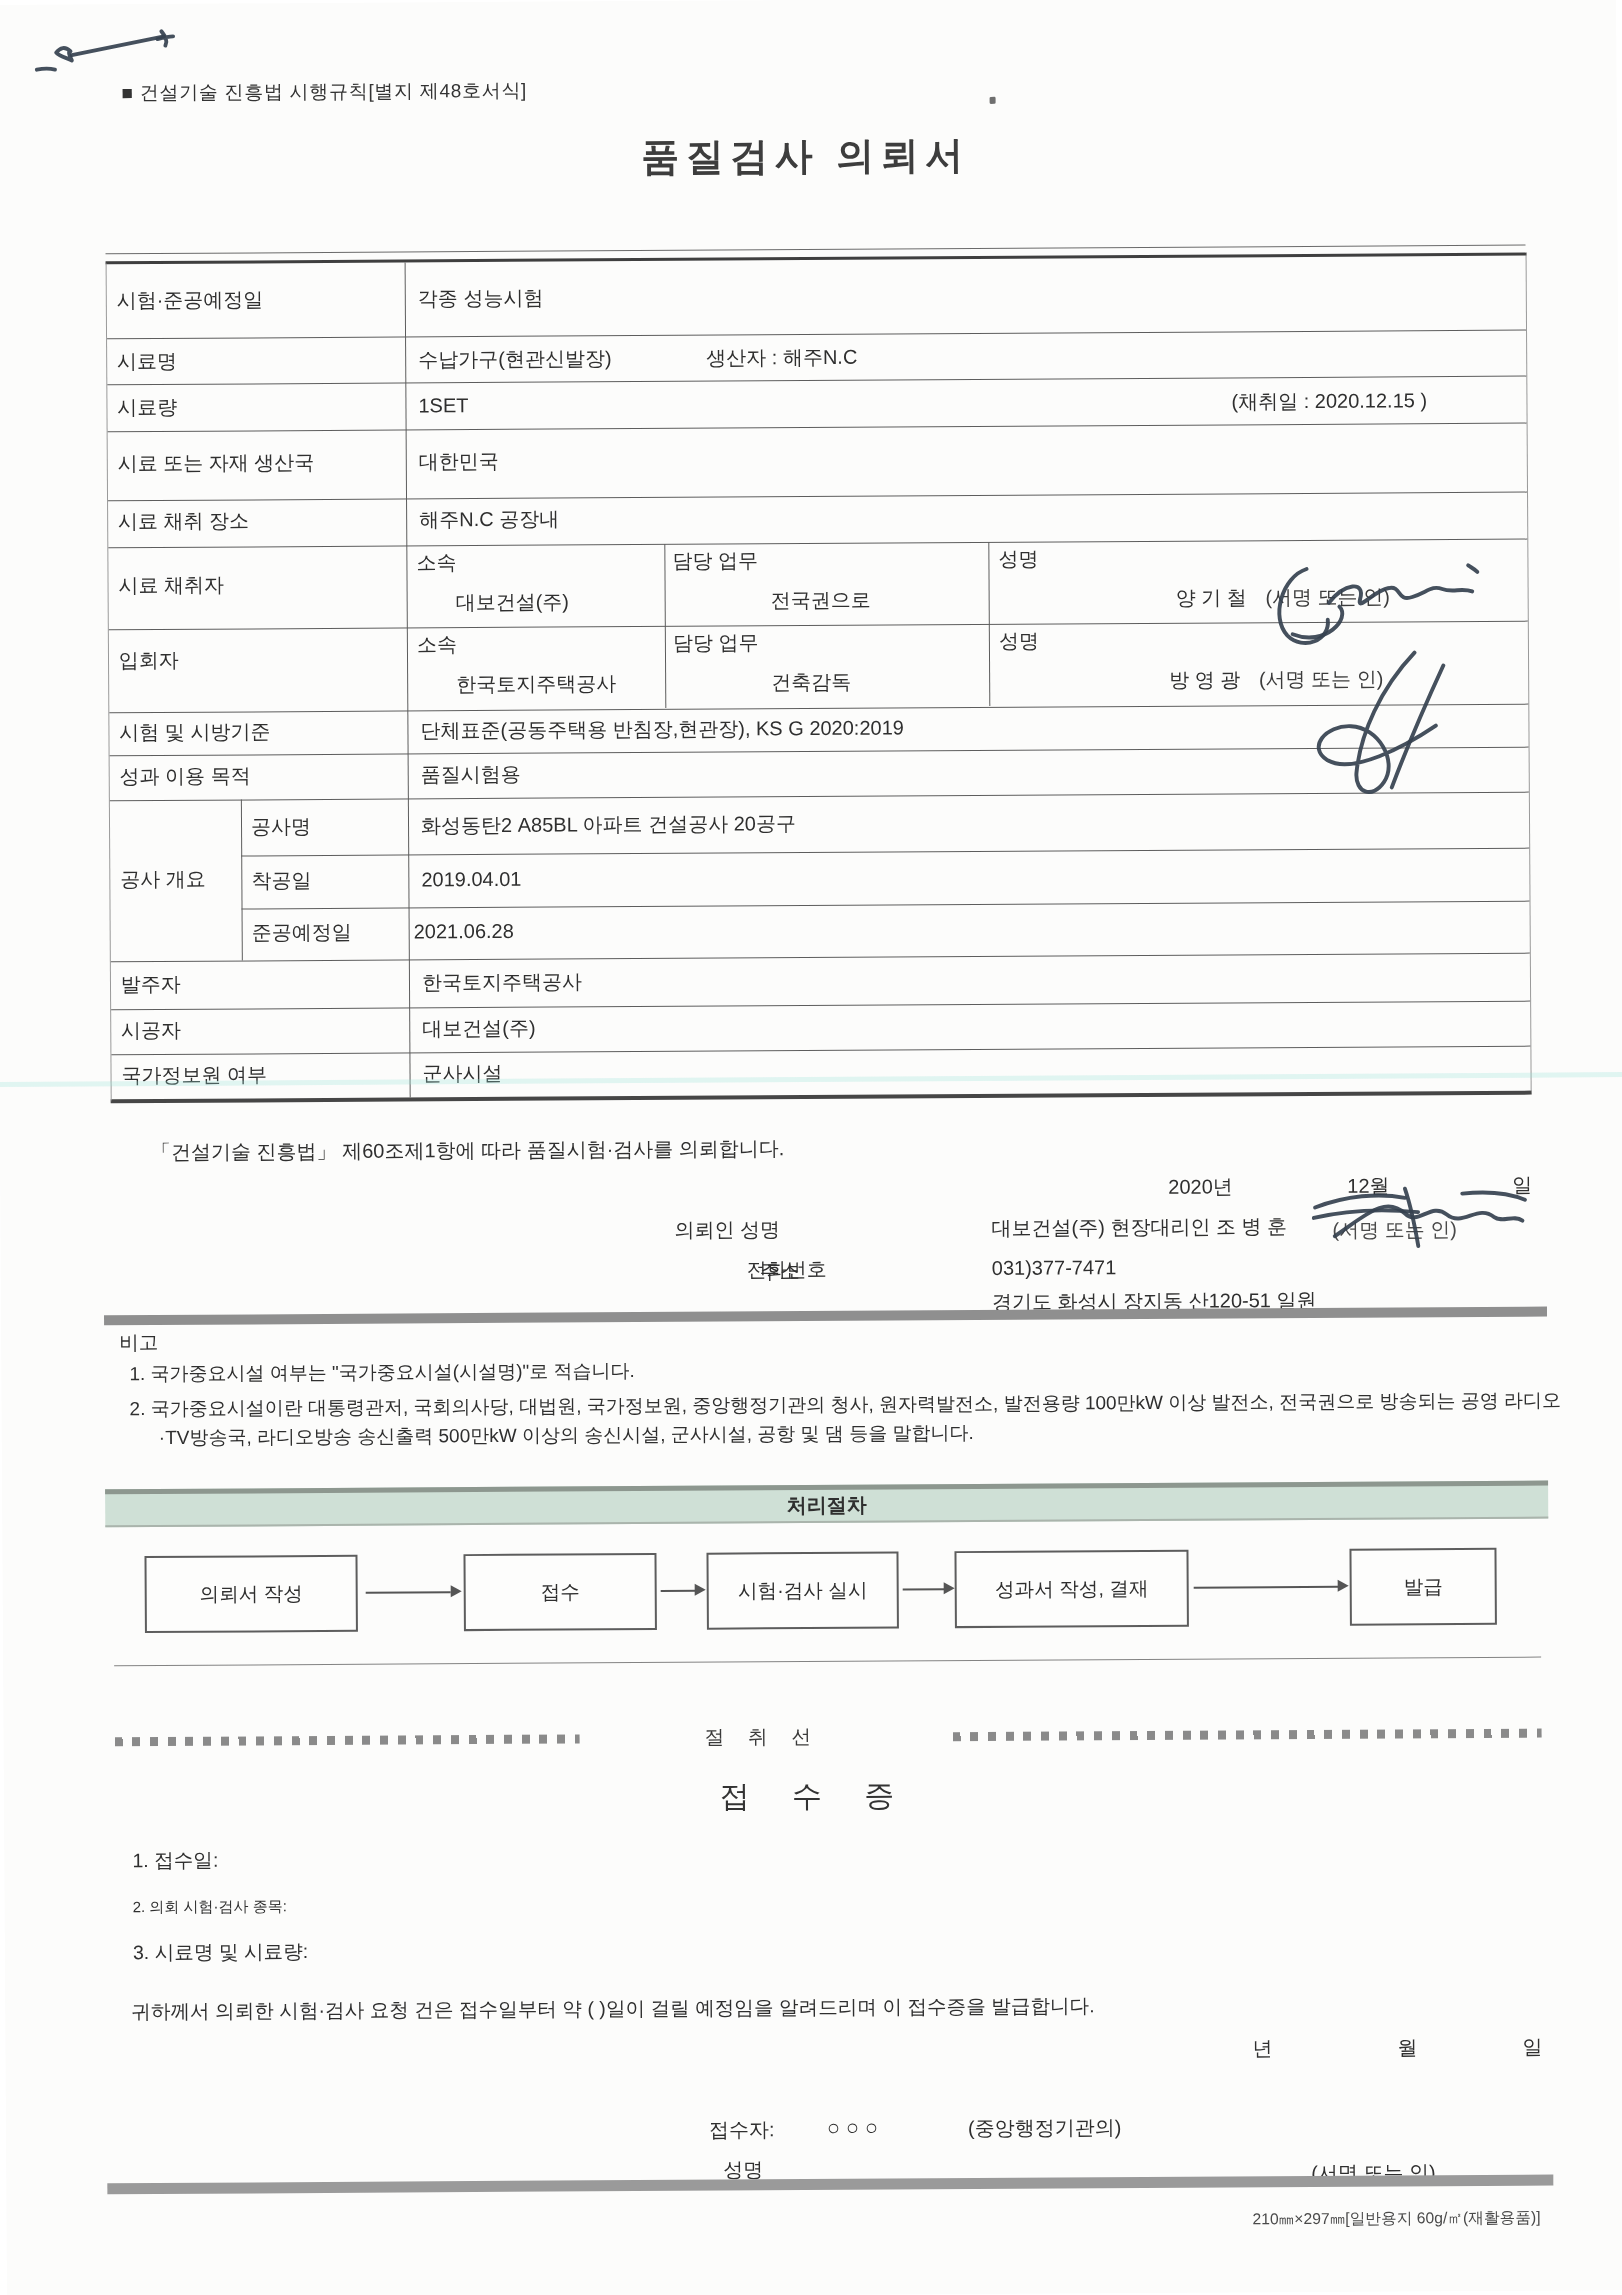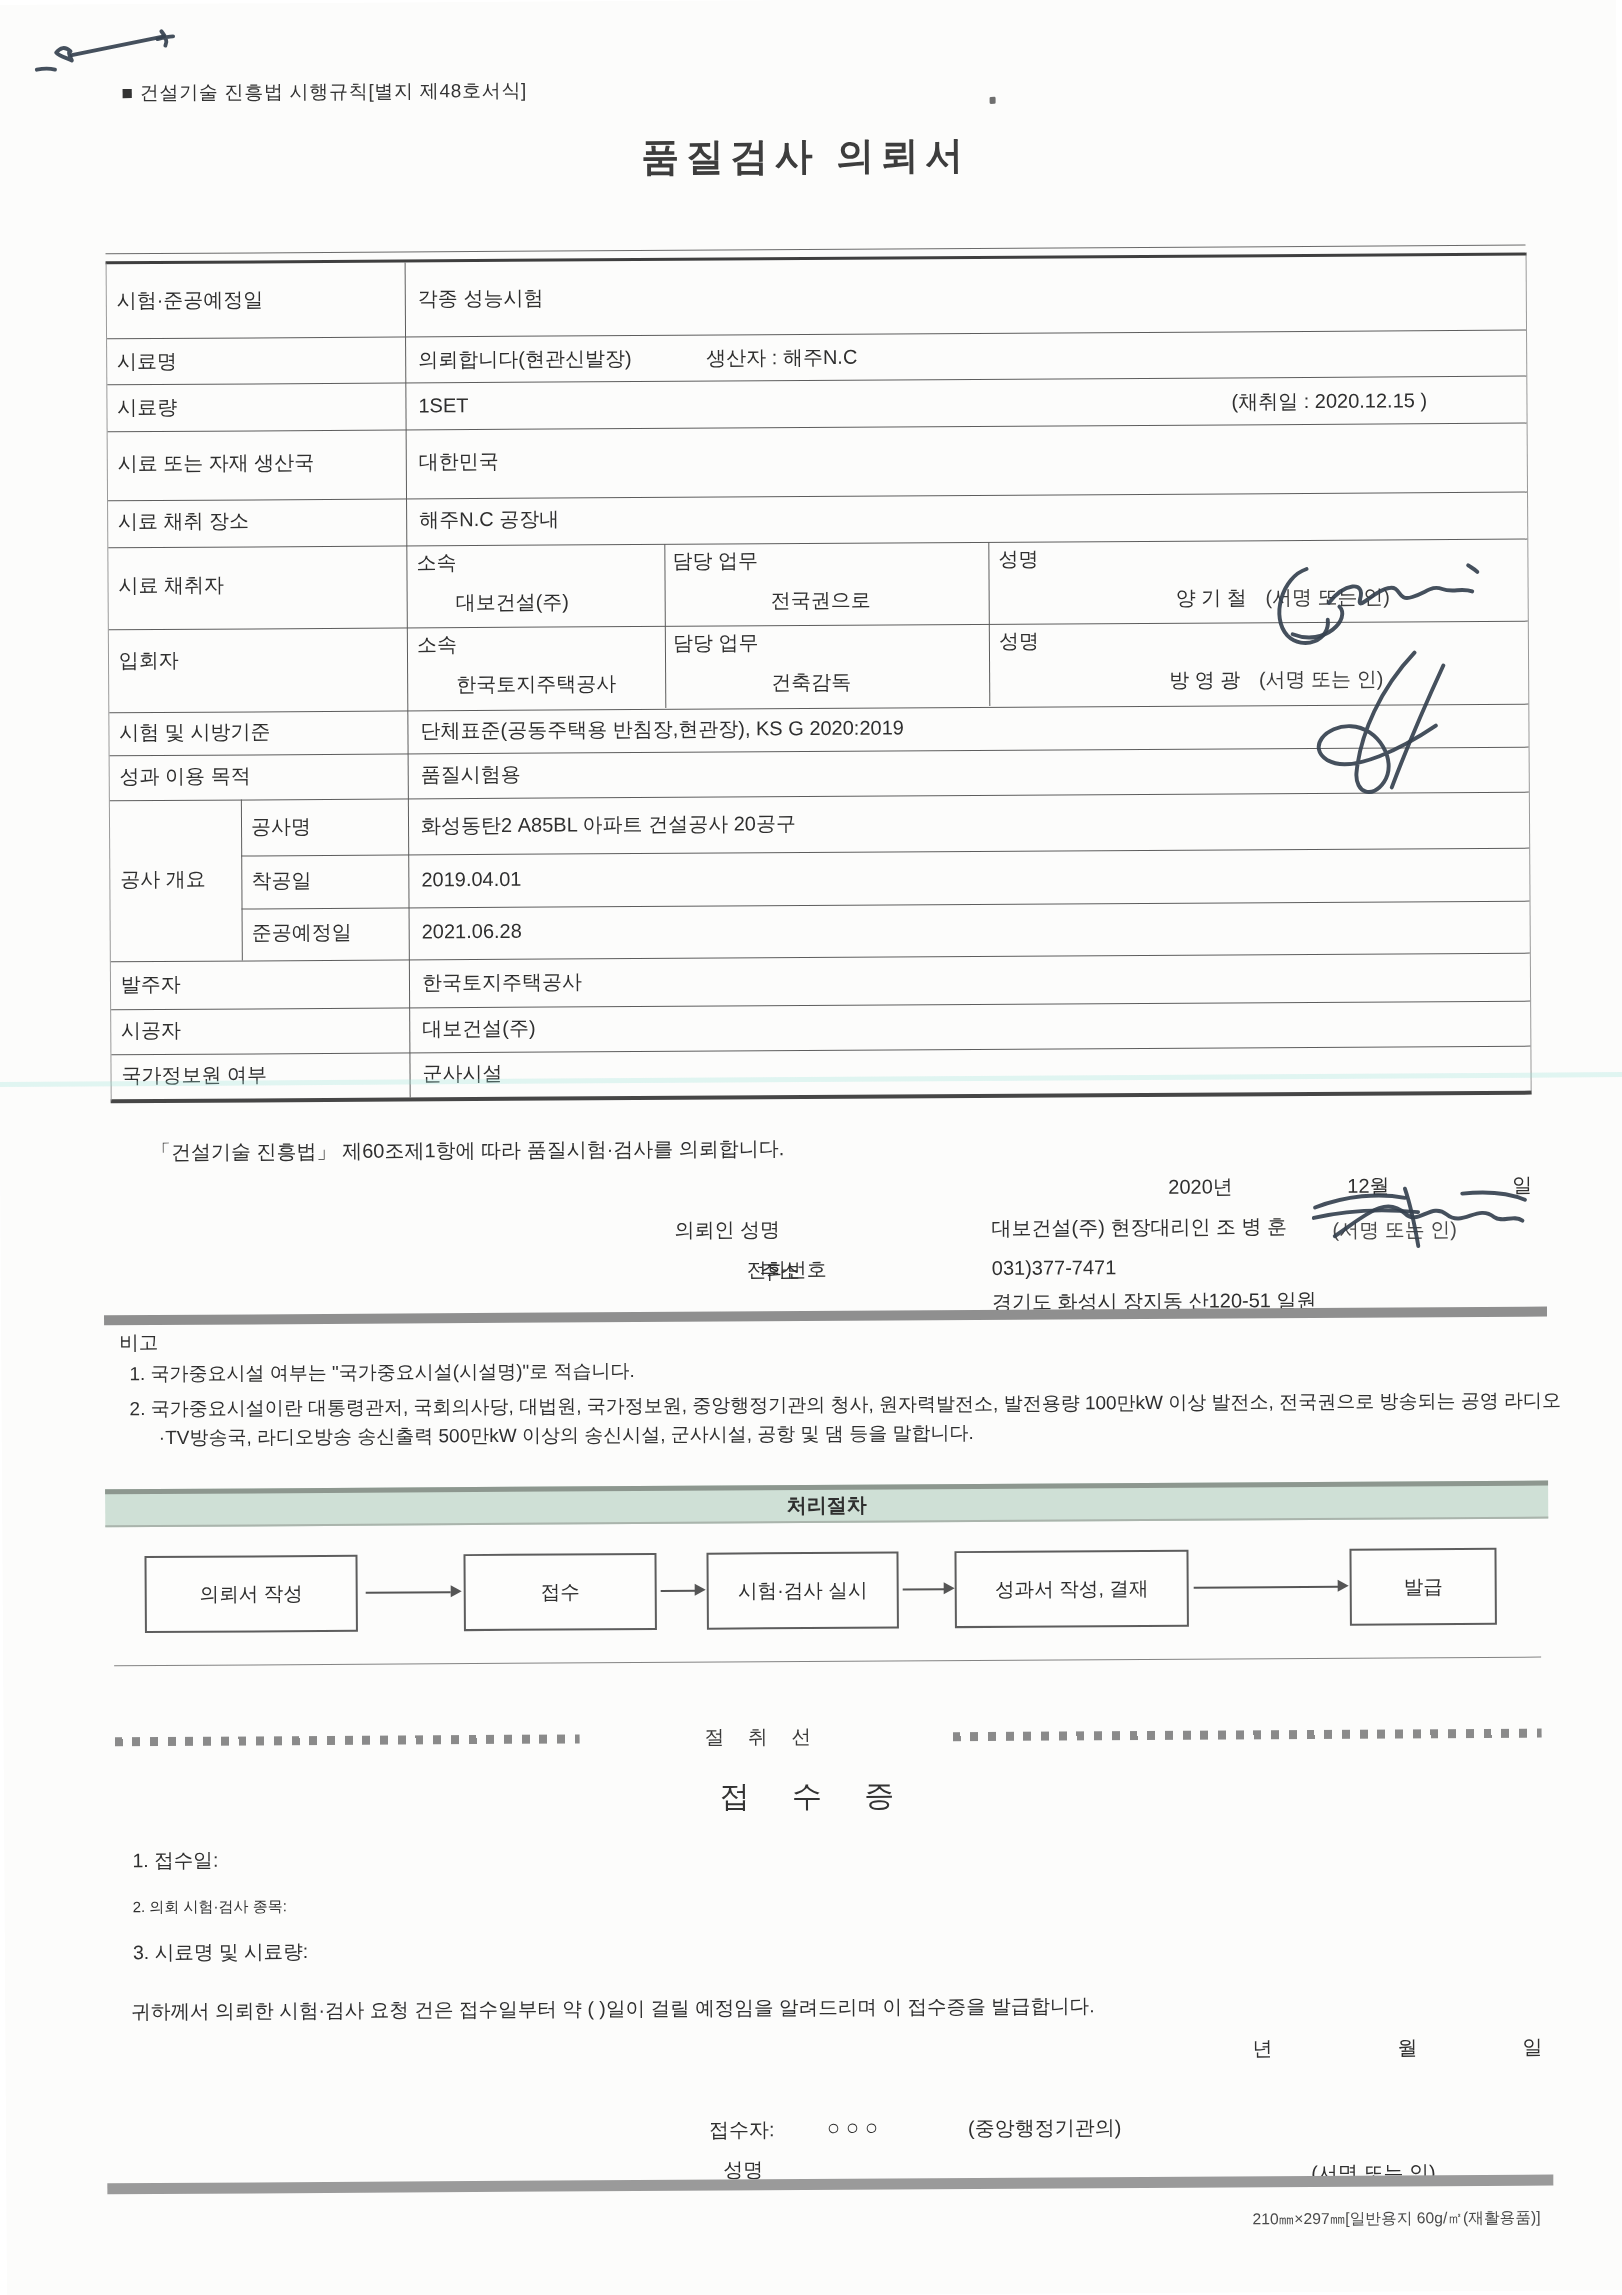--- a/index.html
+++ b/index.html
@@ -74,21 +74,21 @@
 
     <div class="vline" style="left:298px;top:0;height:835px"></div>
     <div class="vline" style="left:556px;top:283px;height:164px"></div>
     <div class="vline" style="left:880px;top:283px;height:164px"></div>
     <div class="vline" style="left:131px;top:536px;height:161px"></div>
 
     <div class="t" style="left:9.8px;top:25px">시험·준공예정일</div>
     <div class="t" style="left:311px;top:25px">각종 성능시험</div>
 
     <div class="t" style="left:9.8px;top:86px">시료명</div>
-    <div class="t" style="left:311px;top:86px">의뢰합니다(현관신발장)</div>
+    <div class="t" style="left:311px;top:86px">수납가구(현관신발장)</div>
     <div class="t" style="left:599px;top:86px">생산자 : 해주N.C</div>
 
     <div class="t" style="left:9.8px;top:132px">시료량</div>
     <div class="t" style="left:311px;top:132px">1SET</div>
     <div class="t" style="left:1124px;top:133px">(채취일 : 2020.12.15 )</div>
 
     <div class="t" style="left:9.8px;top:188px">시료 또는 자재 생산국</div>
     <div class="t" style="left:311px;top:188px">대한민국</div>
 
     <div class="t" style="left:9.8px;top:246px">시료 채취 장소</div>
@@ -121,21 +121,21 @@
 
     <div class="t" style="left:9.8px;top:501px">성과 이용 목적</div>
     <div class="t" style="left:311px;top:501px">품질시험용</div>
 
     <div class="t" style="left:9.8px;top:604px">공사 개요</div>
     <div class="t" style="left:141px;top:552px">공사명</div>
     <div class="t" style="left:311px;top:552px">화성동탄2 A85BL 아파트 건설공사 20공구</div>
     <div class="t" style="left:141px;top:606px">착공일</div>
     <div class="t" style="left:311px;top:606px">2019.04.01</div>
     <div class="t" style="left:141px;top:658px">준공예정일</div>
-    <div class="t" style="left:311px;top:658px">2021.06.28</div>
+    <div class="t" style="left:303px;top:658px">2021.06.28</div>
 
     <div class="t" style="left:9.8px;top:709px">발주자</div>
     <div class="t" style="left:311px;top:709px">한국토지주택공사</div>
 
     <div class="t" style="left:9.8px;top:755px">시공자</div>
     <div class="t" style="left:311px;top:755px">대보건설(주)</div>
 
     <div class="t" style="left:9.8px;top:800px">국가정보원 여부</div>
     <div class="t" style="left:311px;top:800px">군사시설</div>
   </div>

